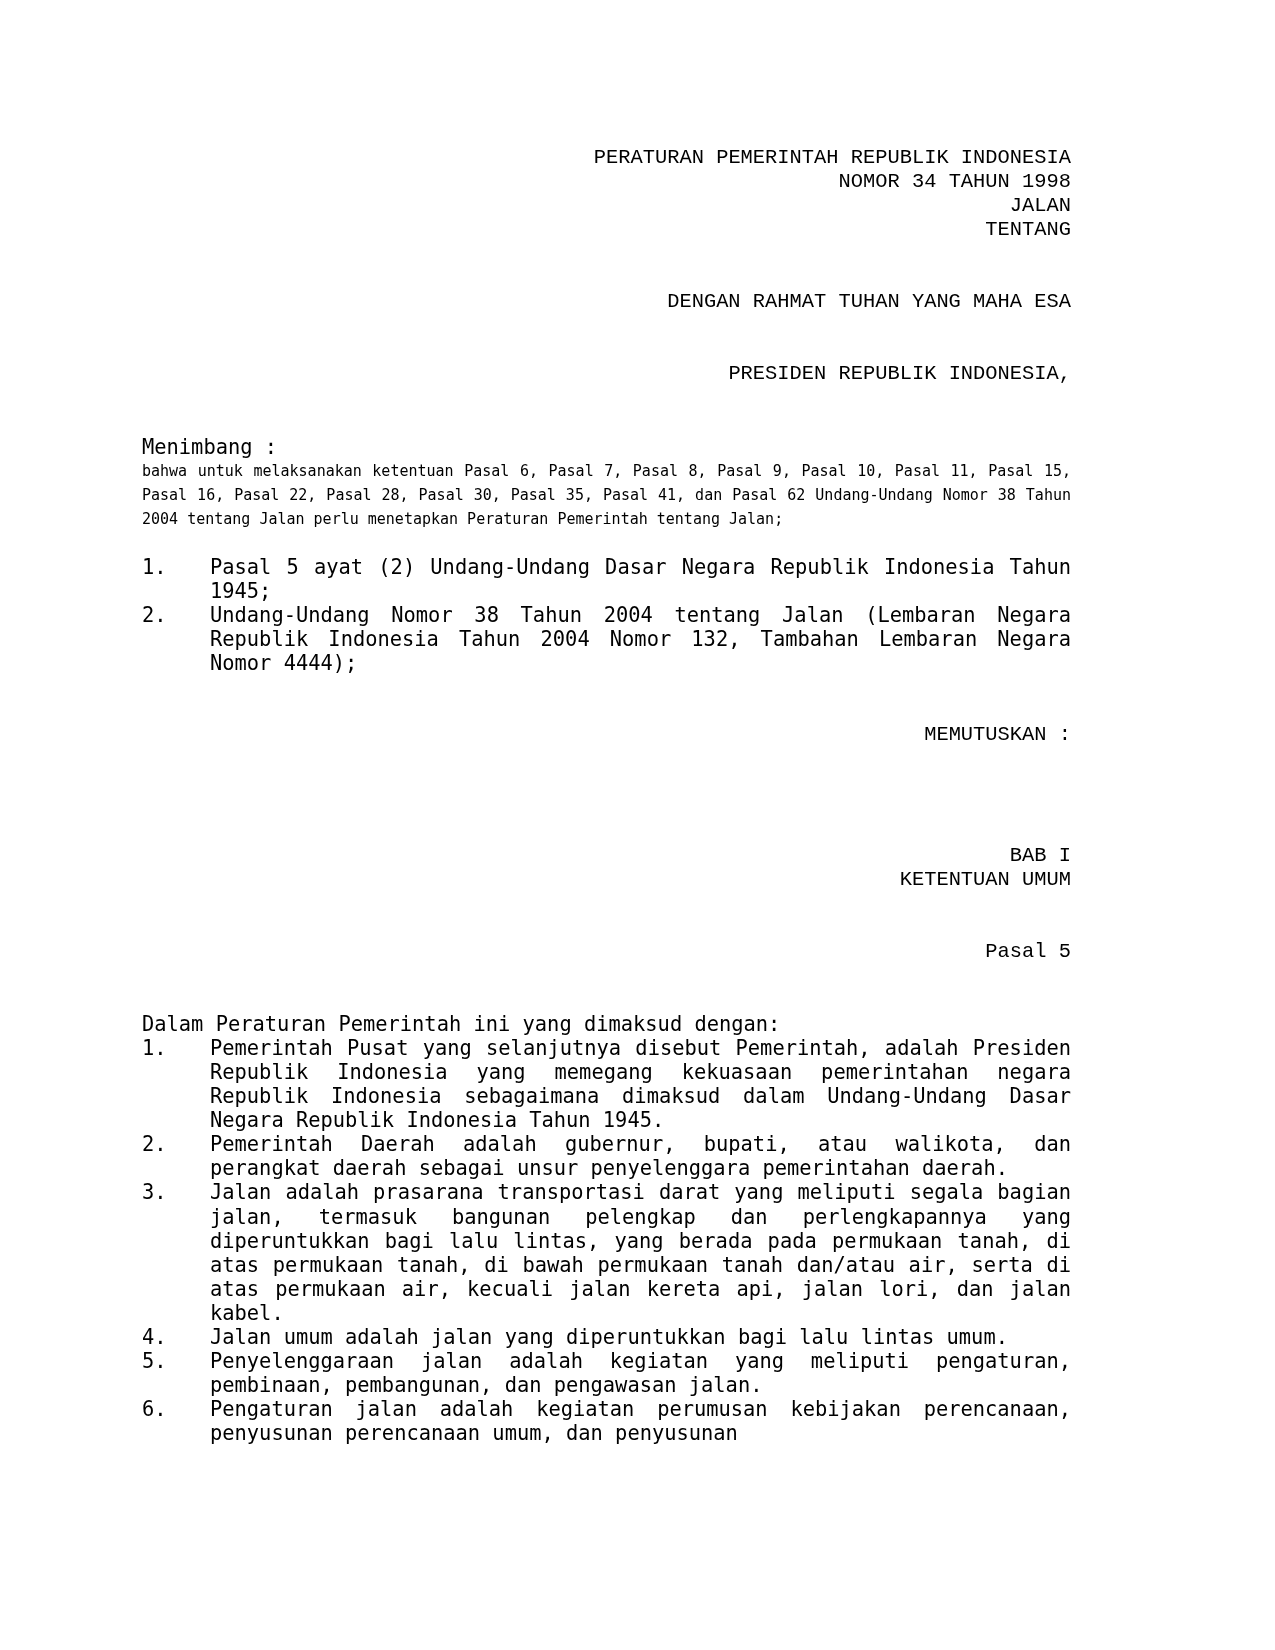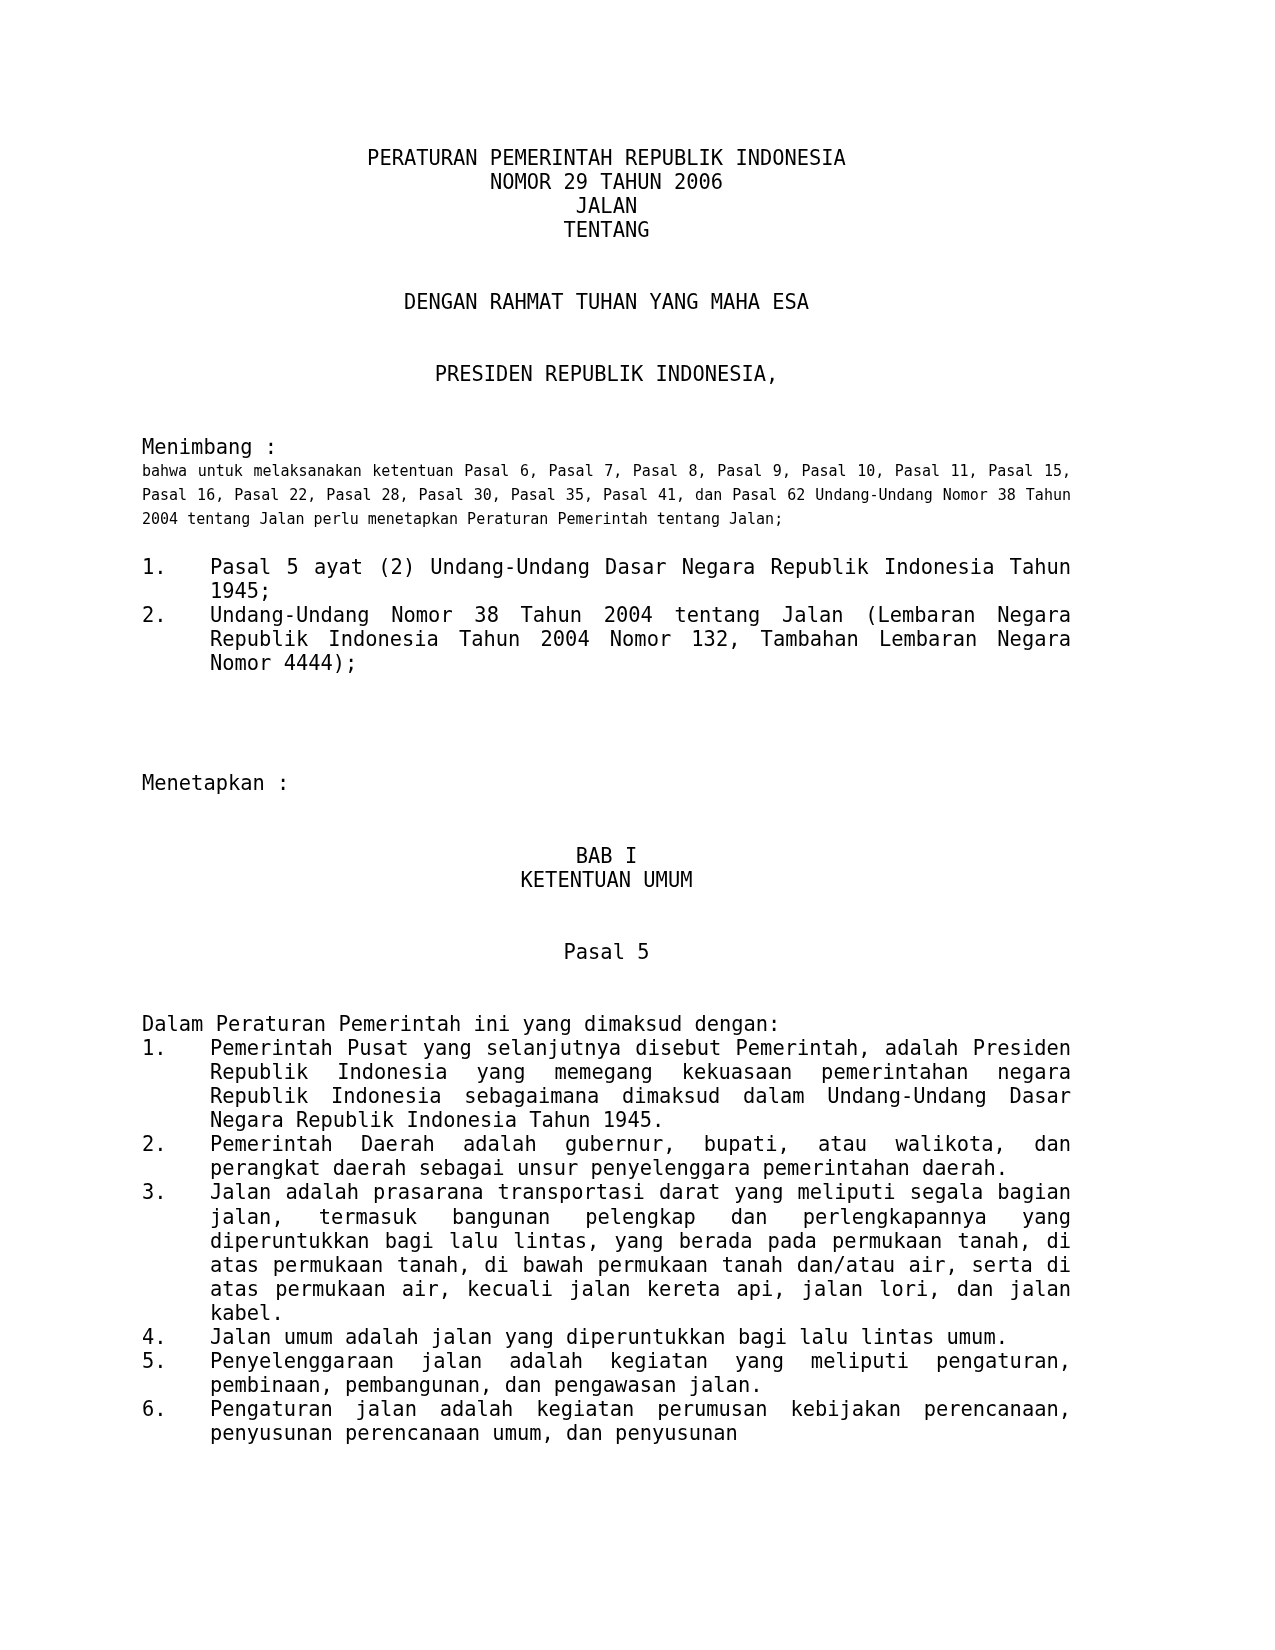--- a/index.html
+++ b/index.html
@@ -25,21 +25,22 @@
     top: 146px;
     width: 929px;
   }
   .ln {
     font-size: 20.4px;
     line-height: 24.1px;
     white-space: pre;
     letter-spacing: 0px;
   }
   .center {
-    text-align: center;
+    text-align: right;
+    font-family: Liberation Mono, monospace;
   }
   .blk {
     font-size: 15px;
     line-height: 24.1px;
     text-align: justify;
     text-justify: inter-word;
     margin: 0;
     hyphens: none;
   }
   
@@ -67,21 +68,21 @@
   .spacer-1 { height: 24px; }
   .spacer-2 { height: 48px; }
 </style>
 </head>
 <body>
 
 <div class="page">
   <div class="content">
 
     <div class="ln center">PERATURAN PEMERINTAH REPUBLIK INDONESIA</div>
-    <div class="ln center">NOMOR 29 TAHUN 2006</div>
+    <div class="ln center">NOMOR 34 TAHUN 1998</div>
     <div class="ln center">JALAN</div>
     <div class="ln center">TENTANG</div>
 
     <div class="spacer-2"></div>
 
     <div class="ln center">DENGAN RAHMAT TUHAN YANG MAHA ESA</div>
 
     <div class="spacer-2"></div>
 
     <div class="ln center">PRESIDEN REPUBLIK INDONESIA,</div>
@@ -99,24 +100,24 @@
         <span>Pasal 5 ayat (2) Undang-Undang Dasar Negara Republik Indonesia Tahun 1945;</span>
       </div>
       <div class="li">
         <span class="num">2.</span>
         <span>Undang-Undang Nomor 38 Tahun 2004 tentang Jalan (Lembaran Negara Republik Indonesia Tahun 2004 Nomor 132, Tambahan Lembaran Negara Nomor 4444);</span>
       </div>
     </div>
 
     <div class="spacer-2"></div>
 
+    <div class="ln center">MEMUTUSKAN :</div>
 
     <div class="spacer-2"></div>
 
-    <div class="ln">Menetapkan :</div>
 
     <div class="spacer-2"></div>
 
     <div class="ln center">BAB I</div>
     <div class="ln center">KETENTUAN UMUM</div>
 
     <div class="spacer-2"></div>
 
     <div class="ln center">Pasal 5</div>
 

